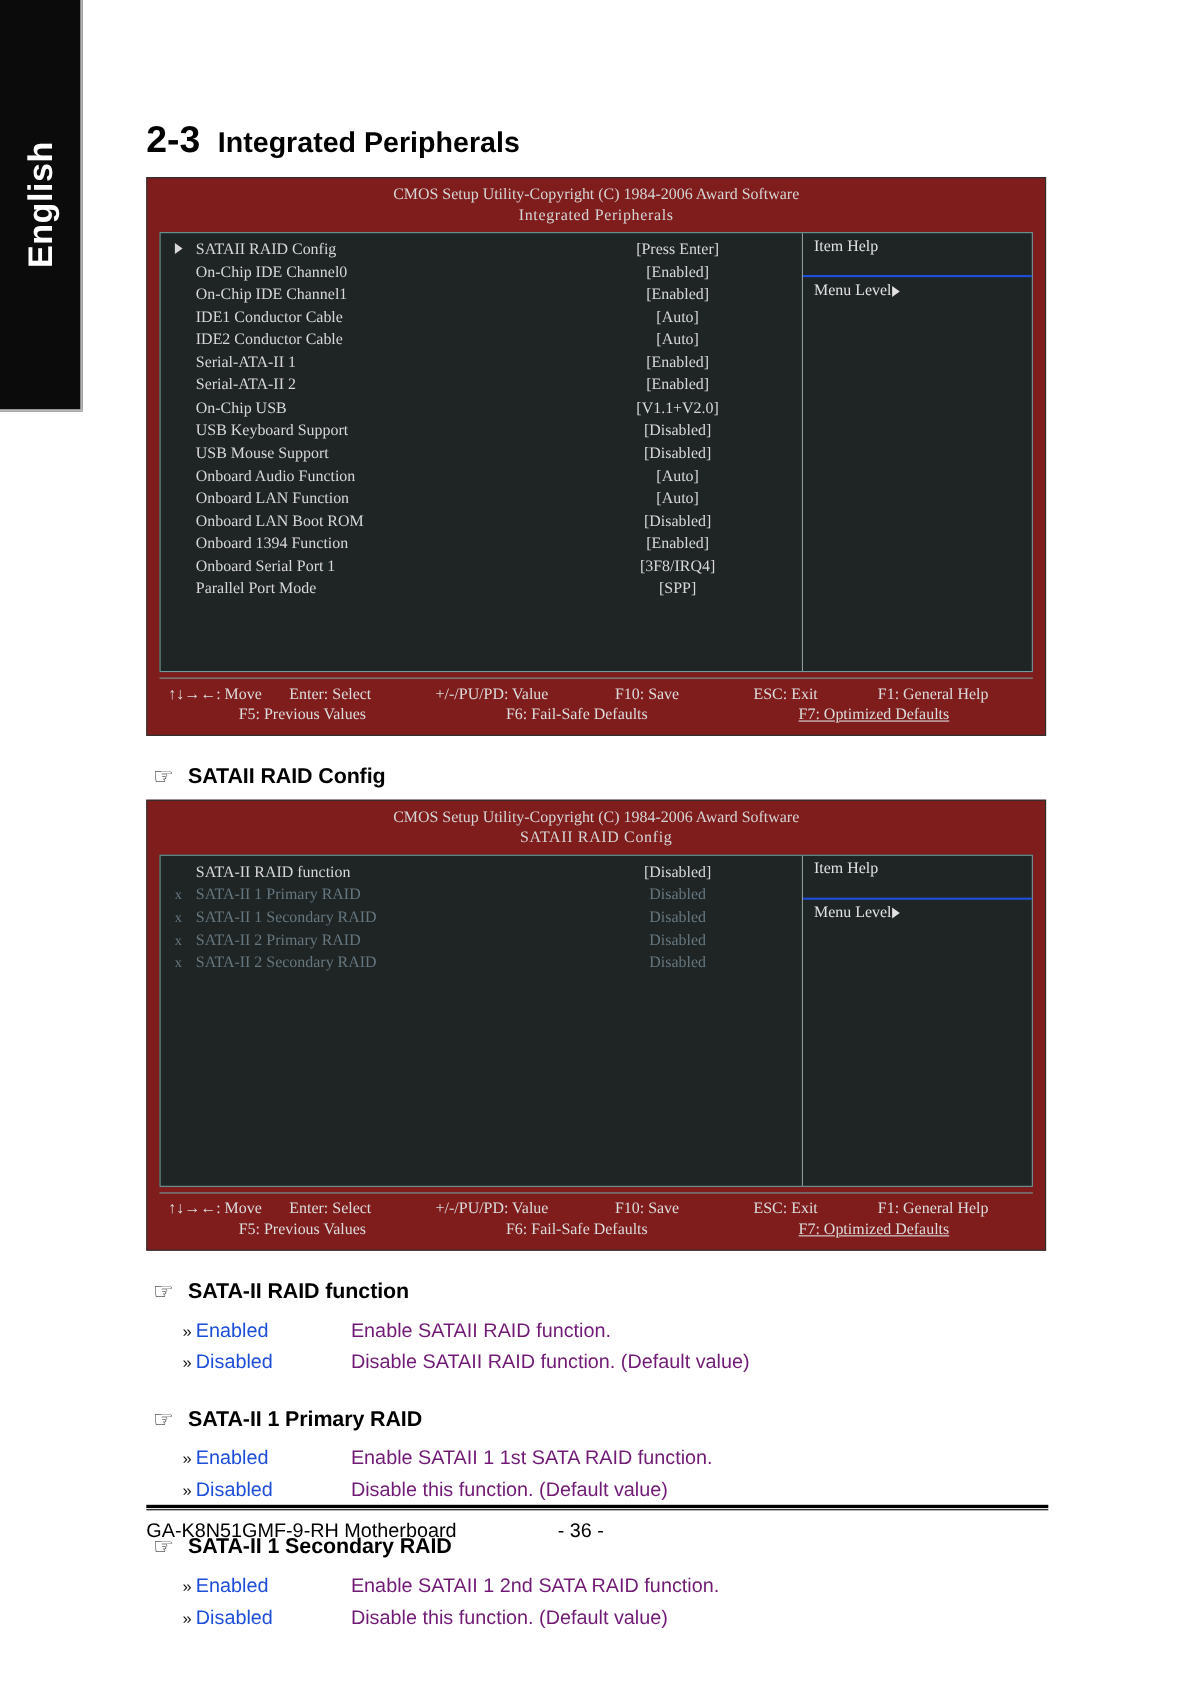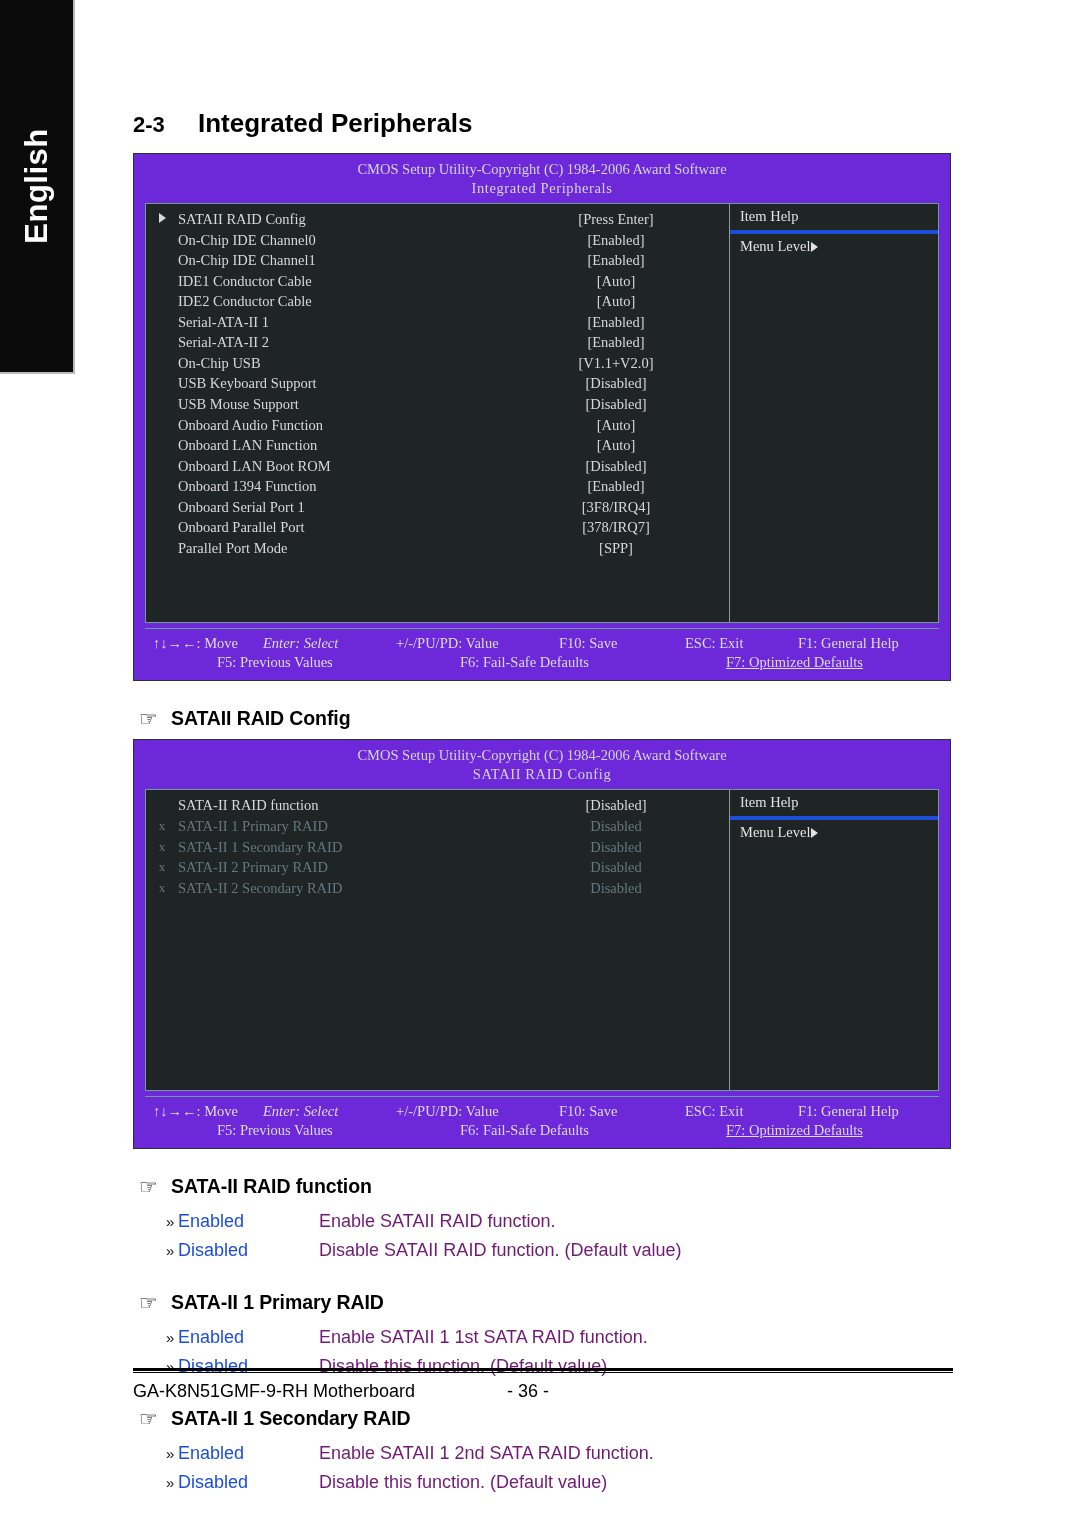--- a/index.html
+++ b/index.html
@@ -51,36 +51,36 @@
   
   .section-head {
     display: flex;
     align-items: baseline;
     margin-top: 108px;
     margin-bottom: 14px;
   }
   .section-num {
     font-family: "Liberation Sans", sans-serif;
     font-weight: bold;
-    font-size: 22px;
+    font-size: 34px;
     color: #000;
     width: 65px;
     flex: 0 0 65px;
   }
   .section-title {
     font-family: "Liberation Sans", sans-serif;
     font-weight: bold;
     font-size: 26px;
     color: #000;
   }
 
   
   .bios {
     width: 818px;
-    background: #6d28d9;
+    background: #7f1d1d;
     border: 1px solid #2a3030;
     color: #d8d8d8;
     font-family: "Liberation Serif", serif;
     font-size: 14.5px;
     box-sizing: border-box;
     padding: 0;
     position: relative;
   }
   .bios-titlebar {
     text-align: center;
@@ -106,22 +106,22 @@
     box-sizing: border-box;
     padding: 5px 0 6px 0;
     min-height: 40px;
   }
   .bios-right {
     flex: 0 0 208px;
     box-sizing: border-box;
     padding: 0;
   }
   .help-head {
-    border-bottom: 4px solid #1d4ed8;
-    padding: 4px 0 5px 10px;
+    border-bottom: 2px solid #1d4ed8;
+    padding: 4px 0 17px 10px;
     color: #e2e2e2;
   }
   .help-line {
     padding: 4px 0 3px 10px;
     color: #e2e2e2;
     display: flex;
     align-items: center;
   }
   .tri-right {
     display: inline-block;
@@ -180,21 +180,21 @@
     font-family: "Liberation Serif", serif;
     font-size: 14.5px;
   }
   .foot-line {
     display: flex;
     padding: 1px 0;
     align-items: flex-end;
   }
   .foot-line span { white-space: nowrap; }
   .f1a { flex: 0 0 110px; padding-left: 8px; }
-  .f1b { flex: 0 0 133px; font-style: italic; }
+  .f1b { flex: 0 0 133px; }
   .f1c { flex: 0 0 163px; }
   .f1d { flex: 0 0 103px; }
   .f1e { flex: 0 0 113px; margin-left: 23px; }
   .f1f { flex: 0 0 auto; }
   .f2a { flex: 0 0 243px; padding-left: 72px; }
   .f2b { flex: 0 0 266px; }
   .f2c { flex: 0 0 auto; text-decoration: underline; }
 
   
   .opt-head {
@@ -362,25 +362,20 @@
           </div>
           <div class="bios-row">
             <div class="row-mark">&nbsp;</div>
             <div class="row-label">Onboard 1394 Function</div>
             <div class="row-value">[Enabled]</div>
           </div>
           <div class="bios-row">
             <div class="row-mark">&nbsp;</div>
             <div class="row-label">Onboard Serial Port 1</div>
             <div class="row-value">[3F8/IRQ4]</div>
-          </div>
-          <div class="bios-row">
-            <div class="row-mark">&nbsp;</div>
-            <div class="row-label">Onboard Parallel Port</div>
-            <div class="row-value">[378/IRQ7]</div>
           </div>
           <div class="bios-row">
             <div class="row-mark">&nbsp;</div>
             <div class="row-label">Parallel Port Mode</div>
             <div class="row-value">[SPP]</div>
           </div>
           <div class="bios-spacer" style="height: 58px;"></div>
         </div>
       <div class="bios-right">
         <div class="help-head">Item Help</div>

